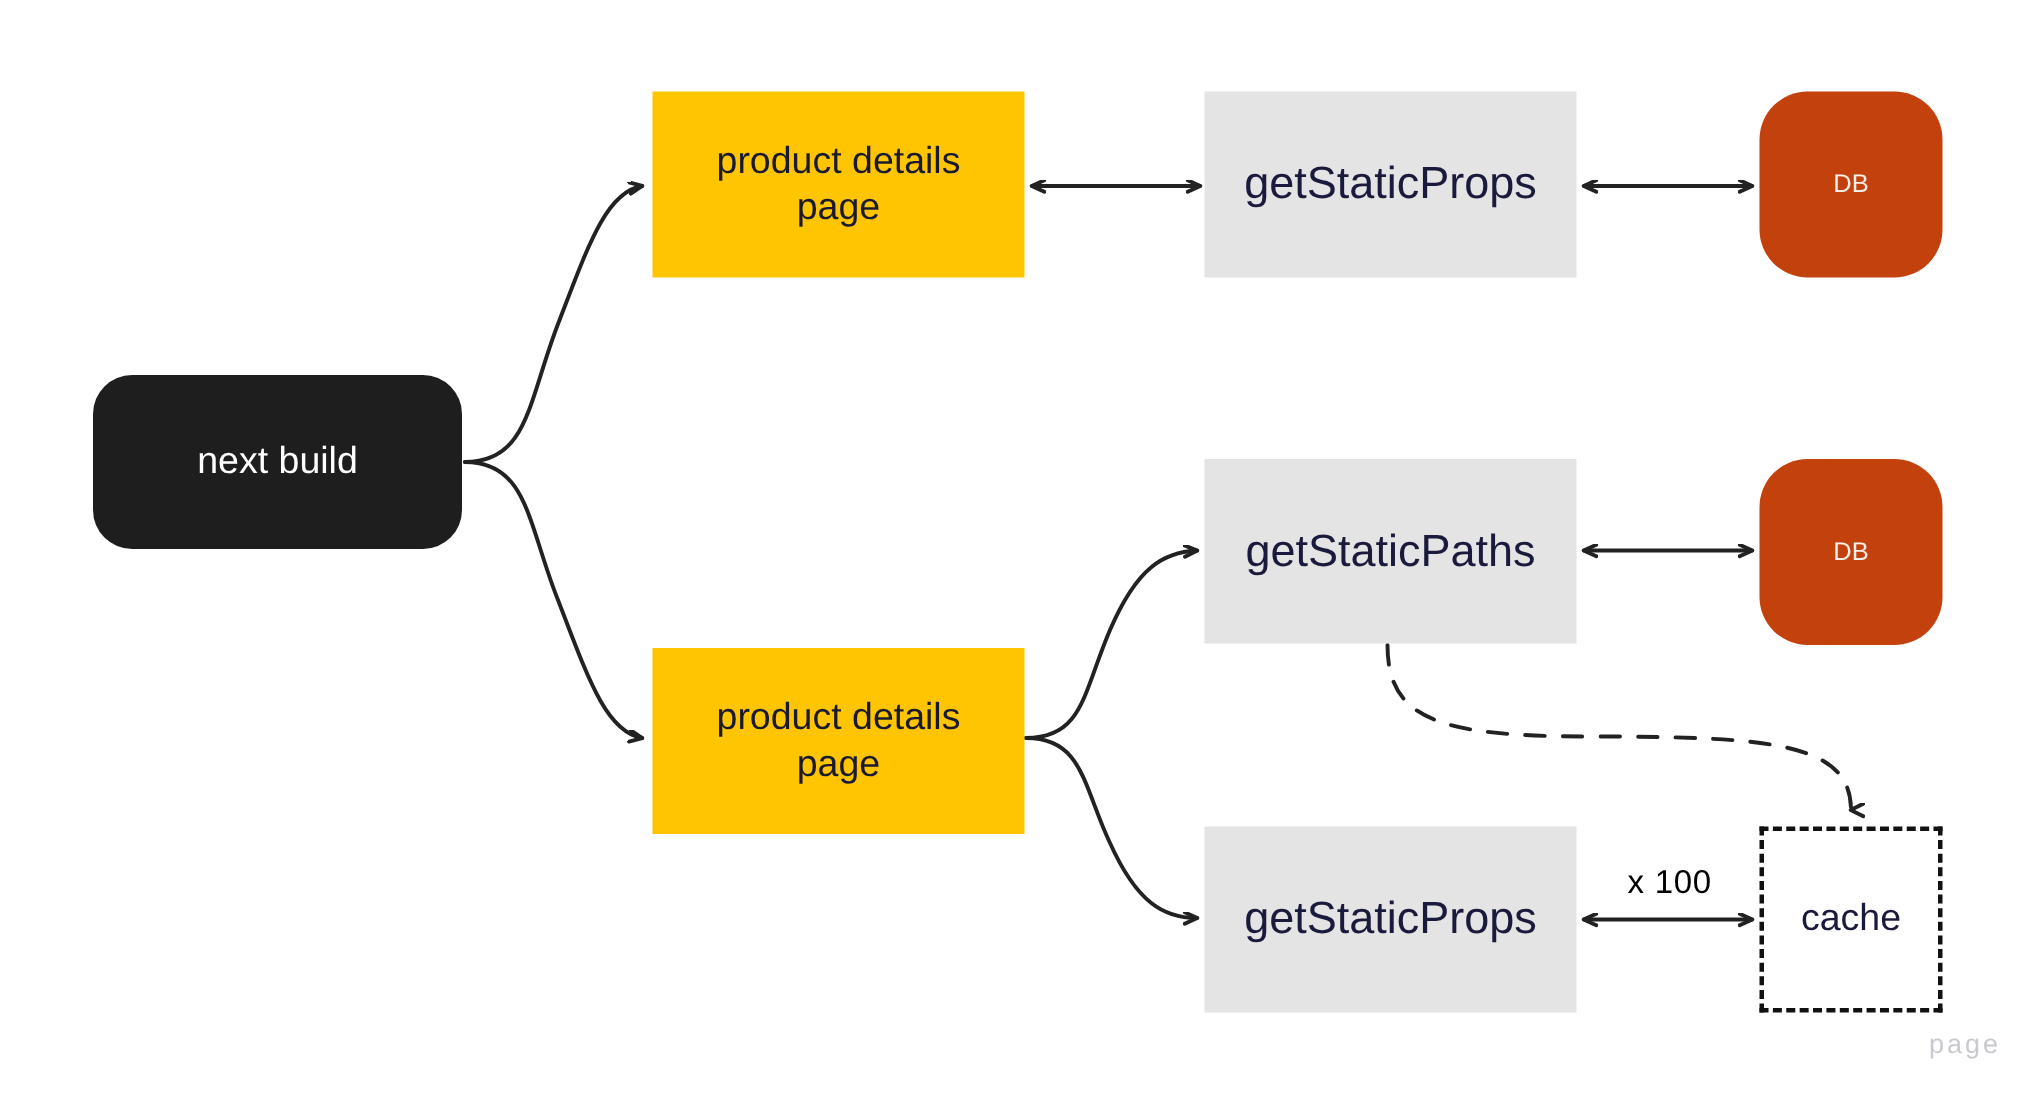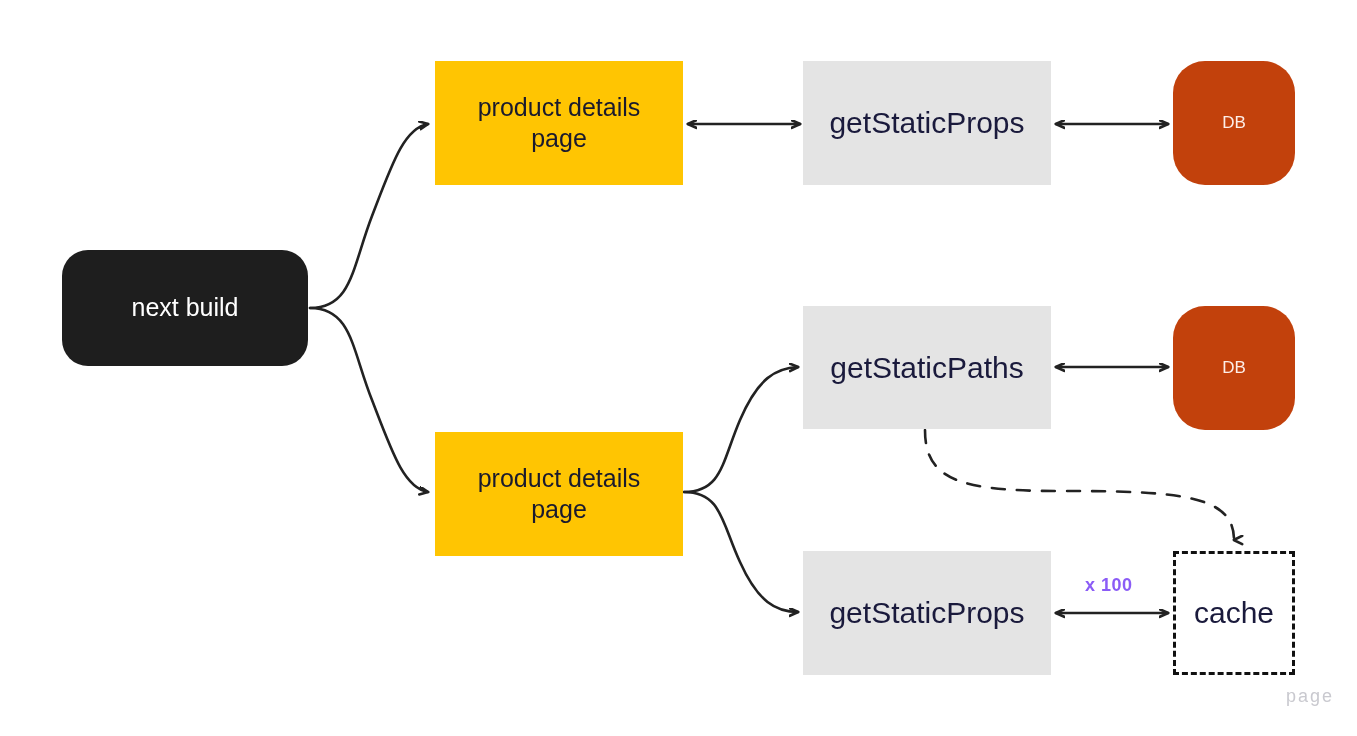--- a/index.html
+++ b/index.html
@@ -59,28 +59,28 @@
     color: #fdeee8;
     font-size: 17px;
     border-radius: 32px;
   }
 
   
   .node-cache {
     background: #ffffff;
     border: 3px dashed #111111;
     color: #1a1a3c;
-    font-size: 30px;
+    font-size: 25px;
   }
 
   .edge-label {
     position: absolute;
-    font-size: 18px;
-    font-weight: bold;
-    color: #8b5cf6;
+    font-size: 22px;
+    font-weight: normal;
+    color: #000000;
     letter-spacing: 0.5px;
     white-space: nowrap;
   }
 
   #edges {
     position: absolute;
     left: 0;
     top: 0;
     width: 1357px;
     height: 736px;

